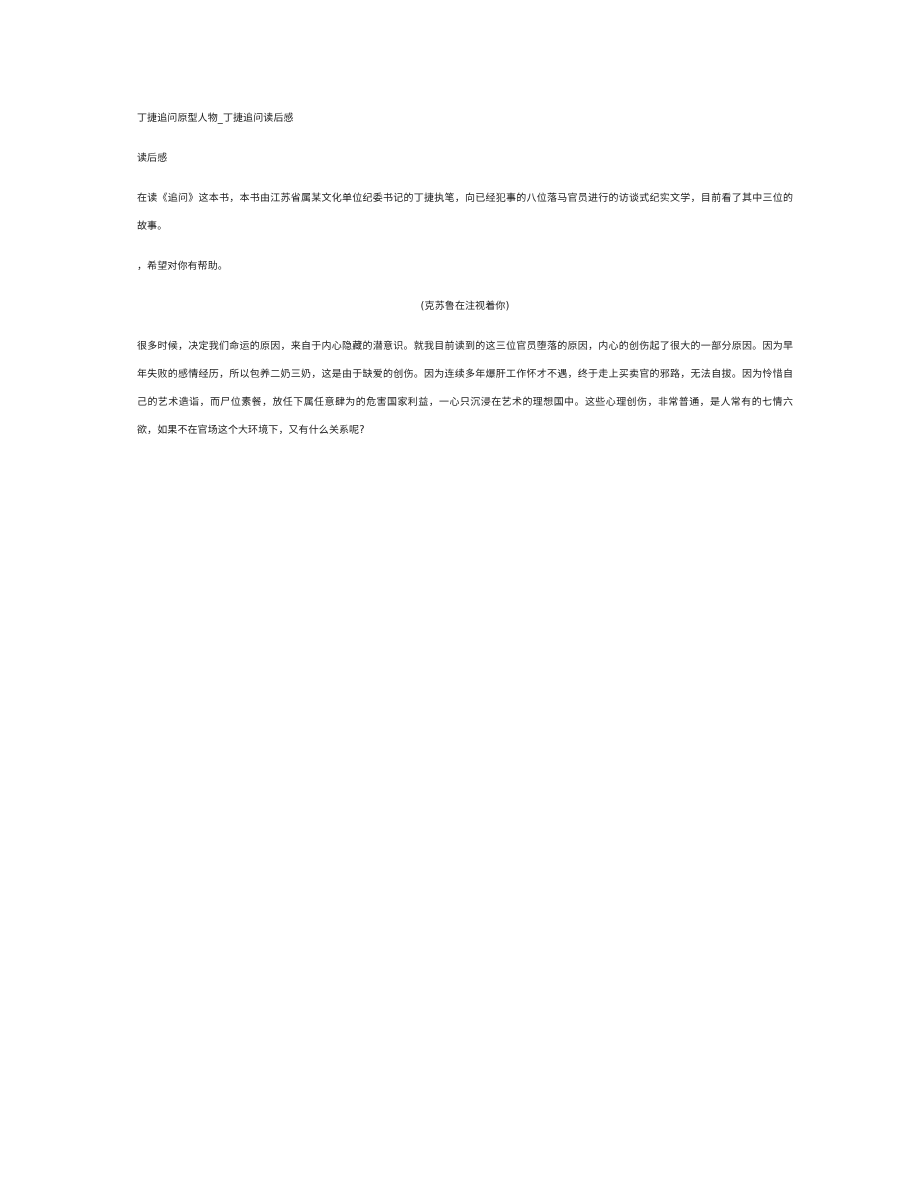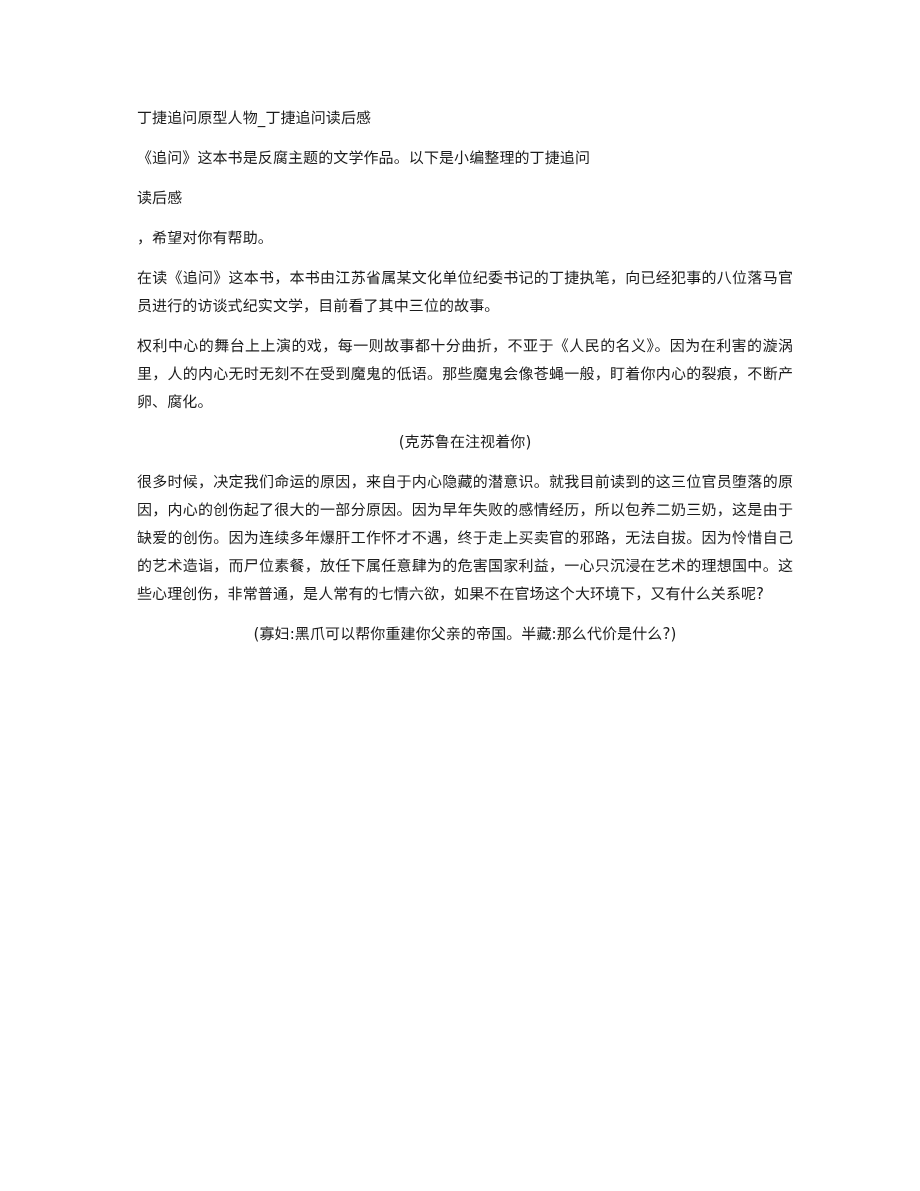--- a/index.html
+++ b/index.html
@@ -24,21 +24,21 @@
     box-sizing: border-box;
   }
   .doc-body {
     position: absolute;
     left: 137px;
     top: 104px;
     width: 656px;
   }
   .para {
     margin: 0 0 12px 0;
-    font-size: 15px;
+    font-size: 10px;
     line-height: 28px;
     color: #1b1b1b;
     text-align: justify;
     text-justify: inter-ideograph;
     word-break: break-all;
     letter-spacing: 0.1px;
   }
   .para:last-child {
     margin-bottom: 0;
   }
@@ -53,33 +53,30 @@
   }
 </style>
 </head>
 <body>
 
 <div class="page">
   <div class="doc-body">
 
     <p class="para para-title">丁捷追问原型人物_丁捷追问读后感</p>
 
-    <p class="para">《追问》这本书是反腐主题的文学作品。以下是小编整理的丁捷追问</p>
 
     <p class="para para-short">读后感</p>
 
+    <p class="para">在读《追问》这本书，本书由江苏省属某文化单位纪委书记的丁捷执笔，向已经犯事的八位落马官员进行的访谈式纪实文学，目前看了其中三位的故事。</p>
+
     <p class="para para-short">，希望对你有帮助。</p>
-
-    <p class="para">在读《追问》这本书，本书由江苏省属某文化单位纪委书记的丁捷执笔，向已经犯事的八位落马官员进行的访谈式纪实文学，目前看了其中三位的故事。</p>
 
 
 
-    <p class="para">权利中心的舞台上上演的戏，每一则故事都十分曲折，不亚于《人民的名义》。因为在利害的漩涡里，人的内心无时无刻不在受到魔鬼的低语。那些魔鬼会像苍蝇一般，盯着你内心的裂痕，不断产卵、腐化。</p>
 
     <p class="para para-note">(克苏鲁在注视着你)</p>
 
     <p class="para">很多时候，决定我们命运的原因，来自于内心隐藏的潜意识。就我目前读到的这三位官员堕落的原因，内心的创伤起了很大的一部分原因。因为早年失败的感情经历，所以包养二奶三奶，这是由于缺爱的创伤。因为连续多年爆肝工作怀才不遇，终于走上买卖官的邪路，无法自拔。因为怜惜自己的艺术造诣，而尸位素餐，放任下属任意肆为的危害国家利益，一心只沉浸在艺术的理想国中。这些心理创伤，非常普通，是人常有的七情六欲，如果不在官场这个大环境下，又有什么关系呢?</p>
 
-    <p class="para para-note">(寡妇:黑爪可以帮你重建你父亲的帝国。半藏:那么代价是什么?)</p>
 
 
   </div>
 </div>
 
 </body></html>

